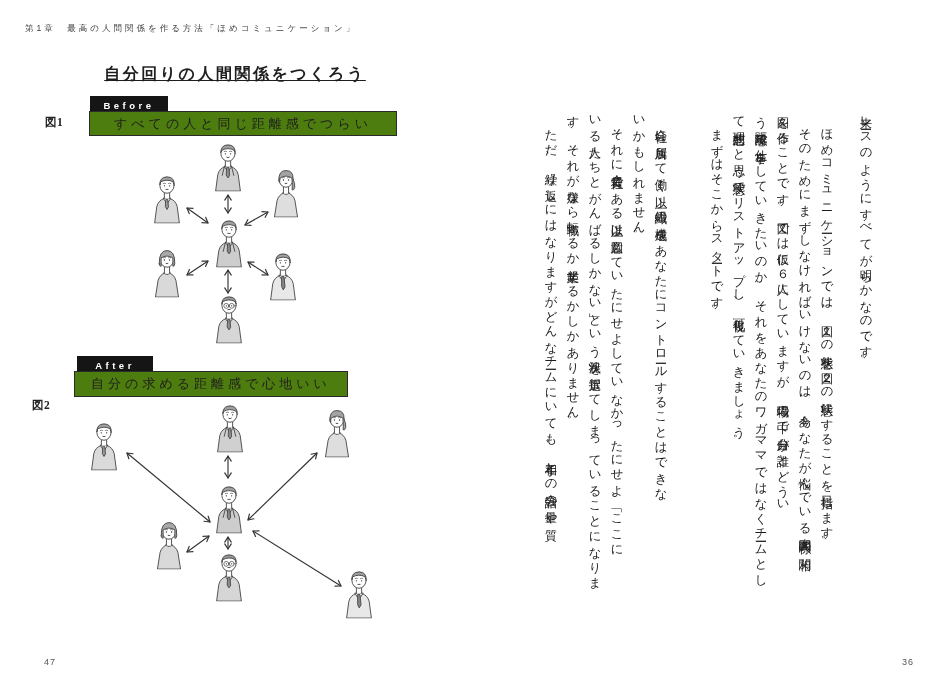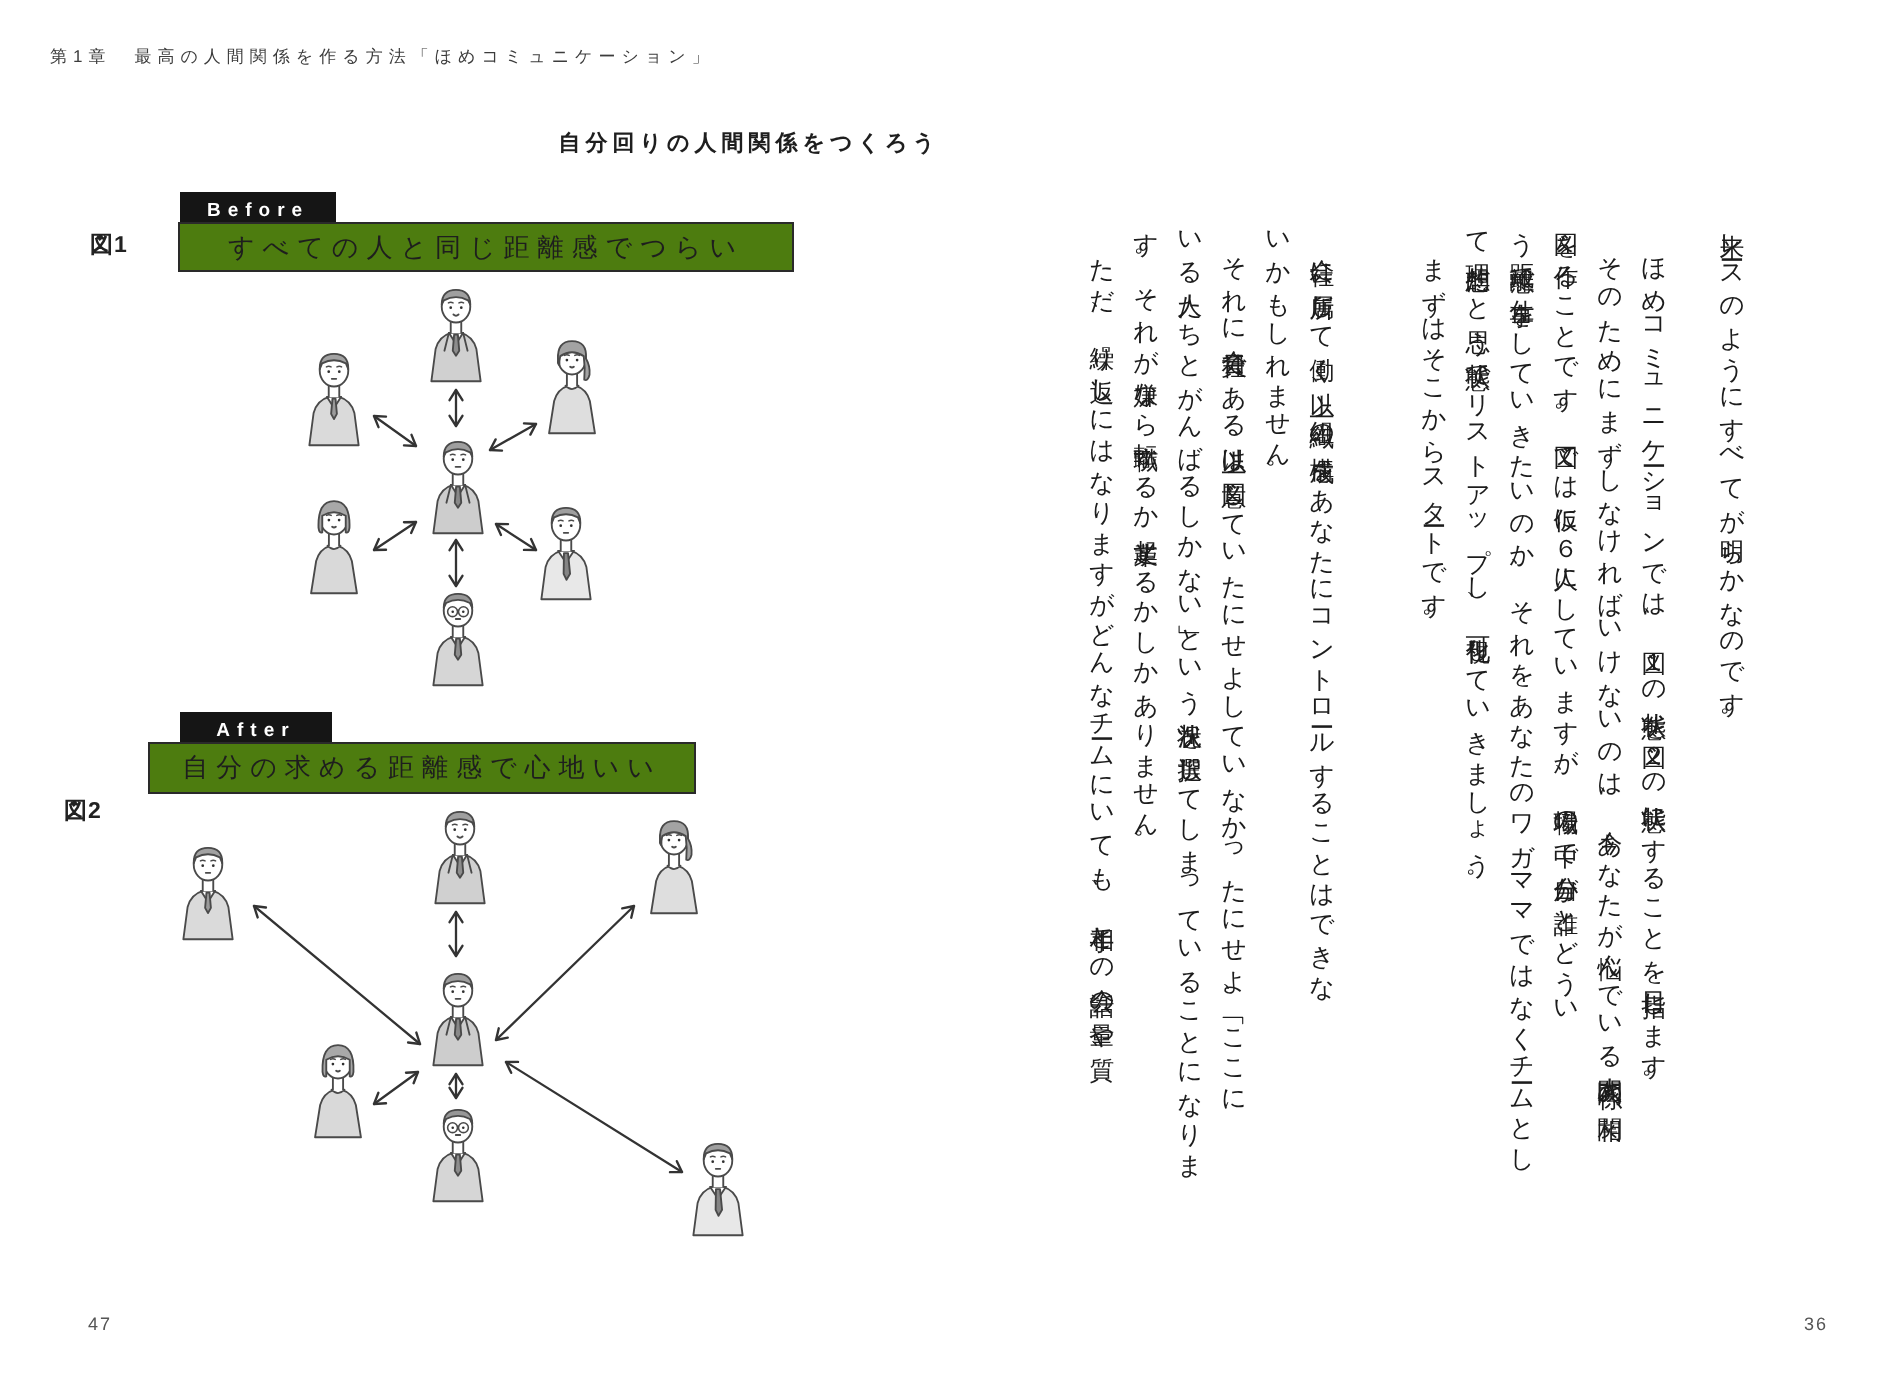--- a/index.html
+++ b/index.html
@@ -6,36 +6,36 @@
   body{
     width:940px;height:691px;position:relative;background:#ffffff;
     font-family:"Liberation Sans",sans-serif;overflow:hidden;
   }
   
   .chapter-header{
     position:absolute;left:25px;top:23px;
     font-size:8.5px;letter-spacing:3px;color:#3c3c3c;white-space:nowrap;text-align:center;
   }
   .page-title{
-    position:absolute;left:0;top:64px;width:470px;text-align:right;
-    font-size:11px;font-weight:bold;letter-spacing:2.5px;color:#1e1e1e;
+    position:absolute;left:0;top:64px;width:470px;text-align:center;
+    font-size:16px;font-weight:bold;letter-spacing:2.5px;color:#1e1e1e;text-decoration:underline;
   }
   .fig-label{
-    position:absolute;font-size:11.5px;font-weight:bold;color:#222;letter-spacing:.5px;
+    position:absolute;font-size:11.5px;font-weight:bold;color:#222;letter-spacing:.5px;font-family:Liberation Serif, serif;
   }
   .fig-label.f1{left:45px;top:115px;}
   .fig-label.f2{left:32px;top:378px;margin-top:20px;}
   .fig-tag{
     position:absolute;background:#151515;color:#fff;
     font-size:9.5px;font-weight:bold;letter-spacing:3.5px;
     display:flex;align-items:center;justify-content:center;
     height:18px;
   }
   .fig-tag.f1{left:90px;top:96px;width:78px;}
-  .fig-tag.f2{left:90px;top:356px;width:76px;}
+  .fig-tag.f2{left:77px;top:356px;width:76px;}
   .tag-notch{
     position:absolute;width:0;height:0;
     border-left:5px solid transparent;border-right:5px solid transparent;
     border-top:6px solid #151515;
   }
   .tag-notch.f1{left:121px;top:111px;}
   .tag-notch.f2{left:121px;top:371px;}
   .caption-box{
     position:absolute;background:#4d7c0f;border:1.5px solid #2a2a2a;
     display:flex;align-items:center;justify-content:center;

